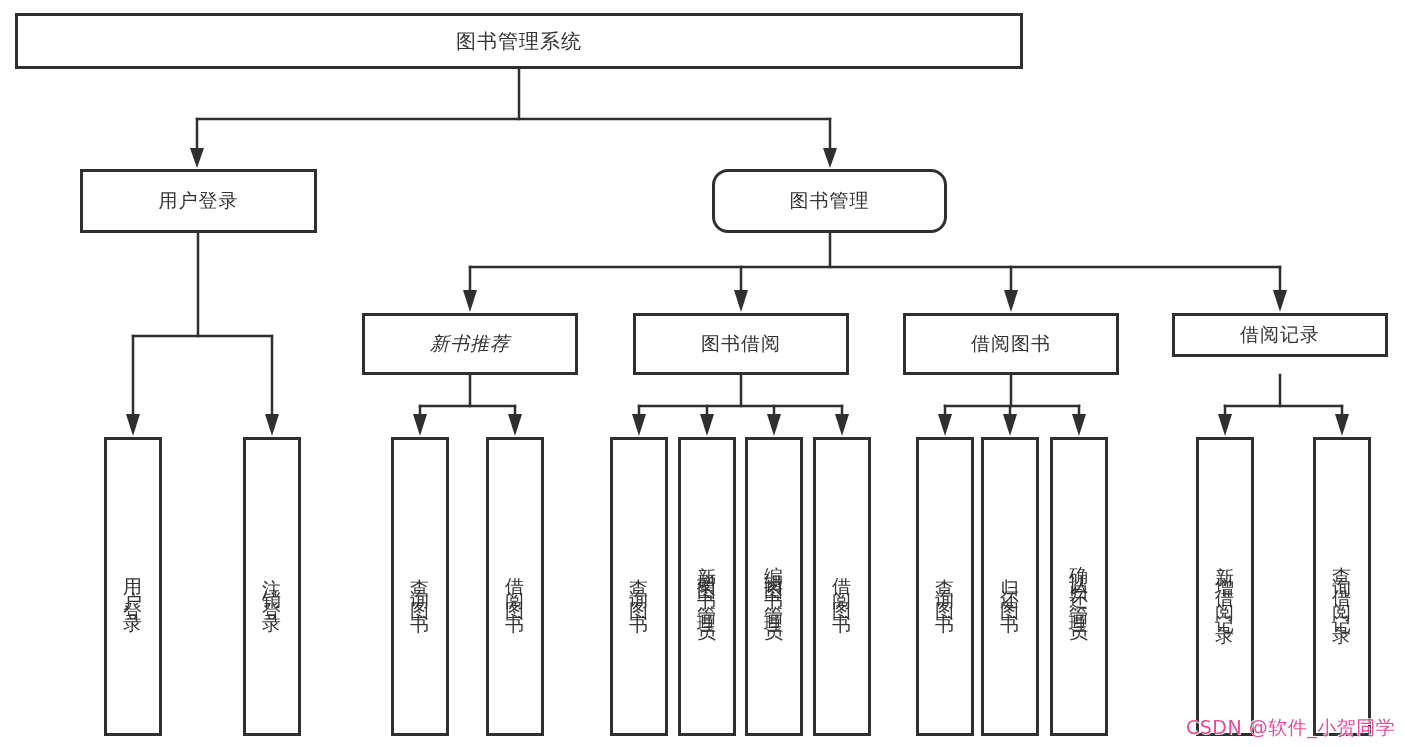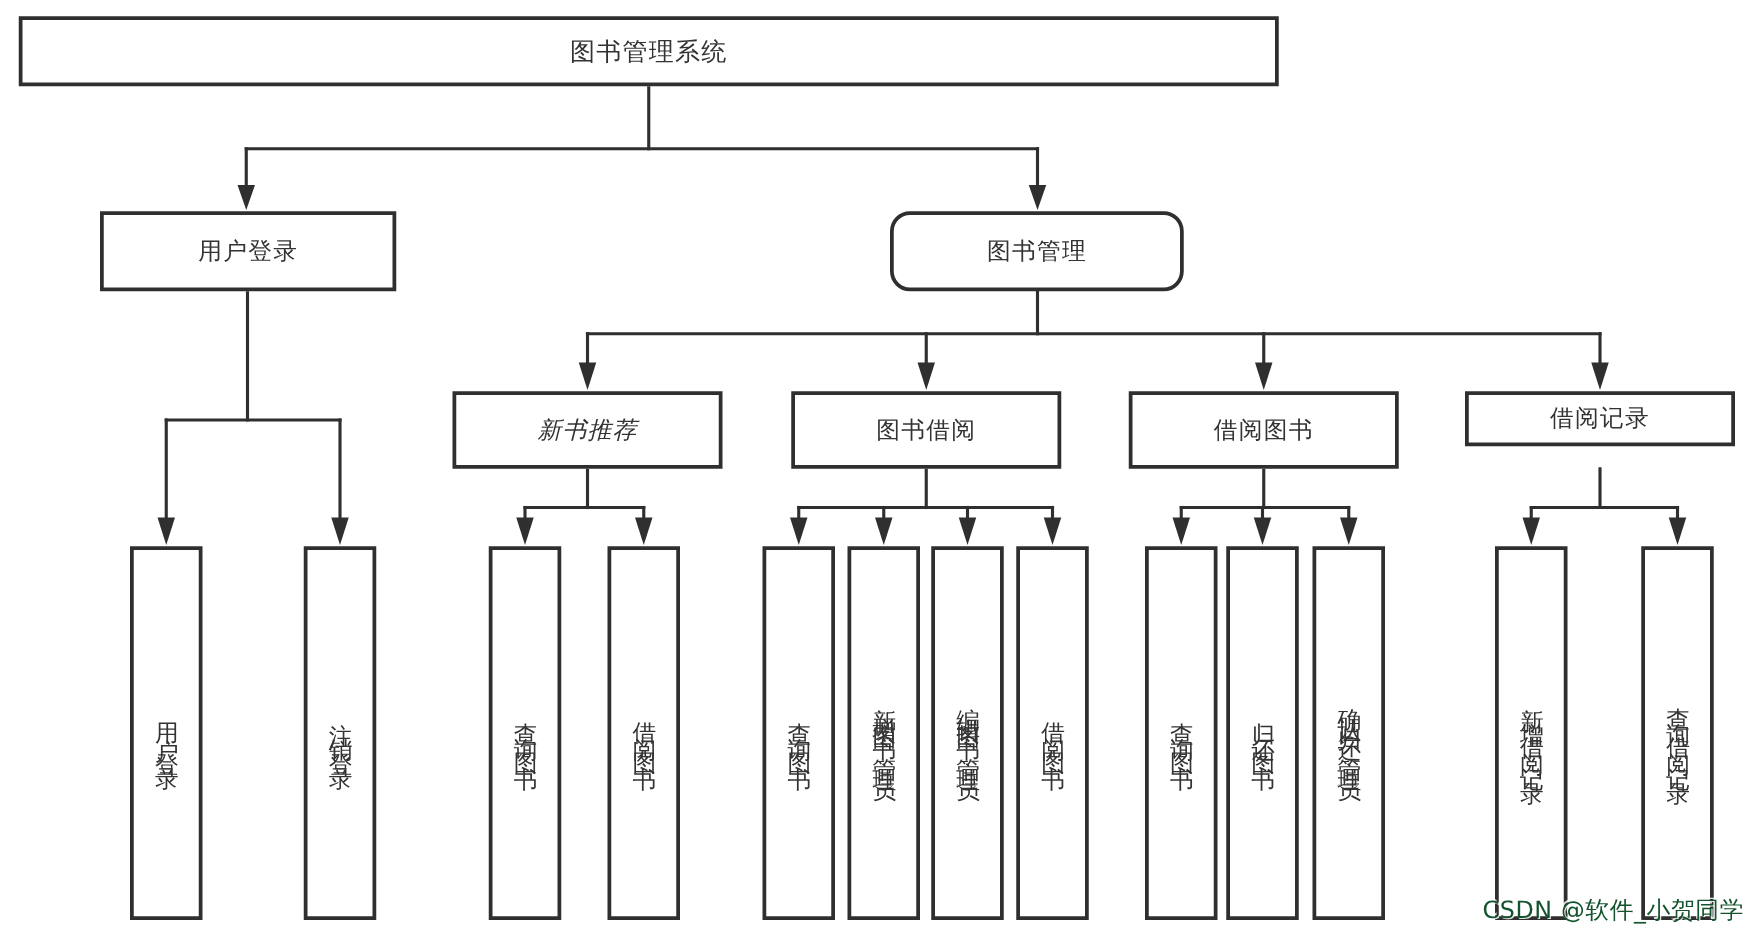--- a/index.html
+++ b/index.html
@@ -36,21 +36,21 @@
     font-size: 19px;
     letter-spacing: 12px;
     line-height: 1;
   }
   .leaf.long { letter-spacing: 8px; }
   #watermark {
     position: absolute;
     left: 1186px;
     top: 715px;
     font-size: 19px;
-    color: #14532d;
+    color: #ec4899;
     letter-spacing: 0.5px;
     white-space: nowrap;
     z-index: 5;
     text-shadow: 1px 1px 0 rgba(255,255,255,0.85), -1px -1px 0 rgba(255,255,255,0.85);
   }
   .stroke { stroke: #2f2f2f; stroke-width: 2.5; fill: none; stroke-linecap: square; }
   .head { fill: #2f2f2f; stroke: none; }
 </style>
 </head>
 <body>

